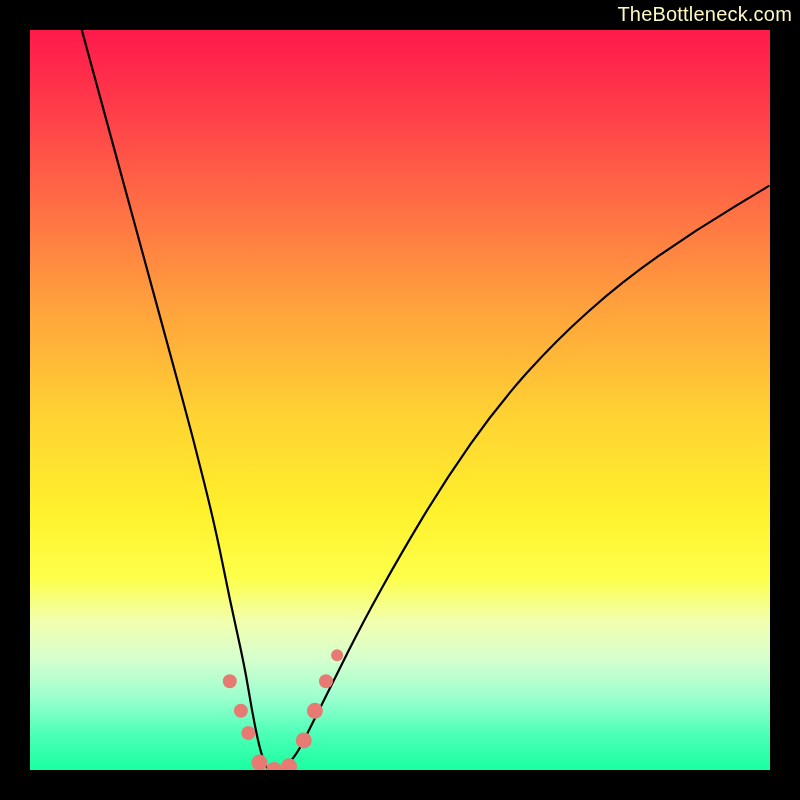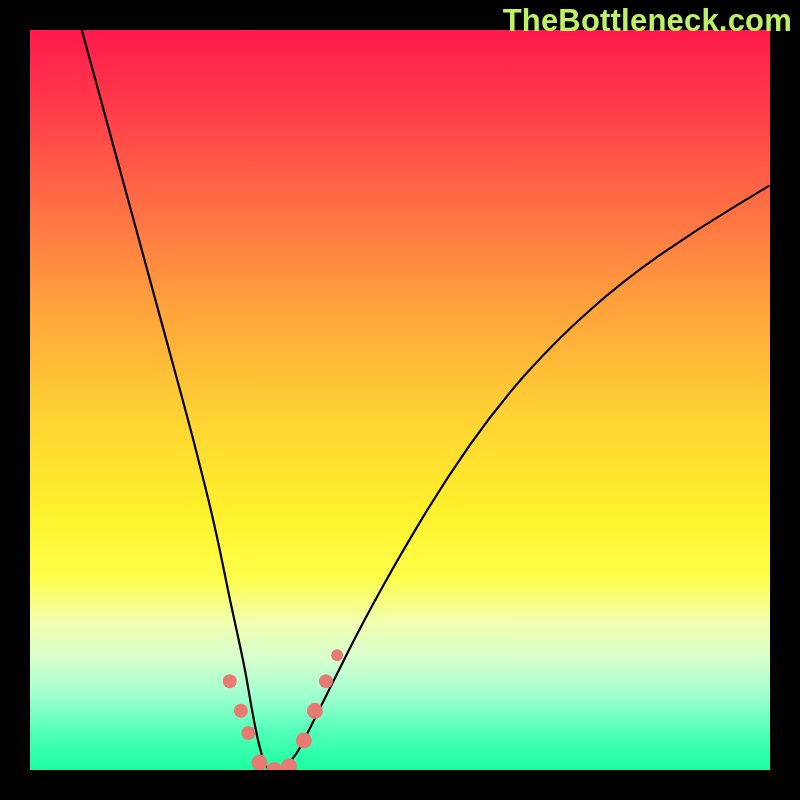--- a/index.html
+++ b/index.html
@@ -44,23 +44,23 @@
   }
   svg.curve {
     position: absolute;
     left: 0;
     top: 0;
   }
   .watermark {
     position: absolute;
     top: 3px;
     right: 8px;
-    color: #bef264;
-    font-size: 31px;
-    font-weight: 700;
+    color: #fef9c3;
+    font-size: 20px;
+    font-weight: 400;
     letter-spacing: 0.2px;
   }
 </style>
 </head>
 <body>
 
 <div class="frame">
   <div class="plot-area">
     <svg class="curve" width="740" height="740" viewBox="0 0 740 740">
       <path id="curve-path" fill="none" stroke="#000000" stroke-width="2.2" d="M 51.80 0.00 Q 74.00 81.40 85.10 122.10 Q 96.20 162.80 107.30 203.50 Q 118.40 244.20 129.50 284.90 Q 140.60 325.60 151.70 366.30 Q 162.80 407.00 173.90 451.40 Q 185.00 495.80 192.40 532.80 Q 199.80 569.80 207.20 603.10 Q 214.60 636.40 218.30 658.60 Q 222.00 680.80 225.70 699.30 Q 229.40 717.80 233.10 728.90 Q 236.80 740.00 240.50 740.00 Q 244.20 740.00 247.90 740.00 Q 251.60 740.00 259.00 732.60 Q 266.40 725.20 273.80 710.40 Q 281.20 695.60 292.30 673.40 Q 303.40 651.20 318.20 621.60 Q 333.00 592.00 351.50 558.70 Q 370.00 525.40 392.20 488.40 Q 414.40 451.40 440.30 414.40 Q 466.20 377.40 495.80 344.10 Q 525.40 310.80 558.70 281.20 Q 592.00 251.60 629.00 225.70 Q 666.00 199.80 703.00 177.60 T 740.00 155.40"></path>

